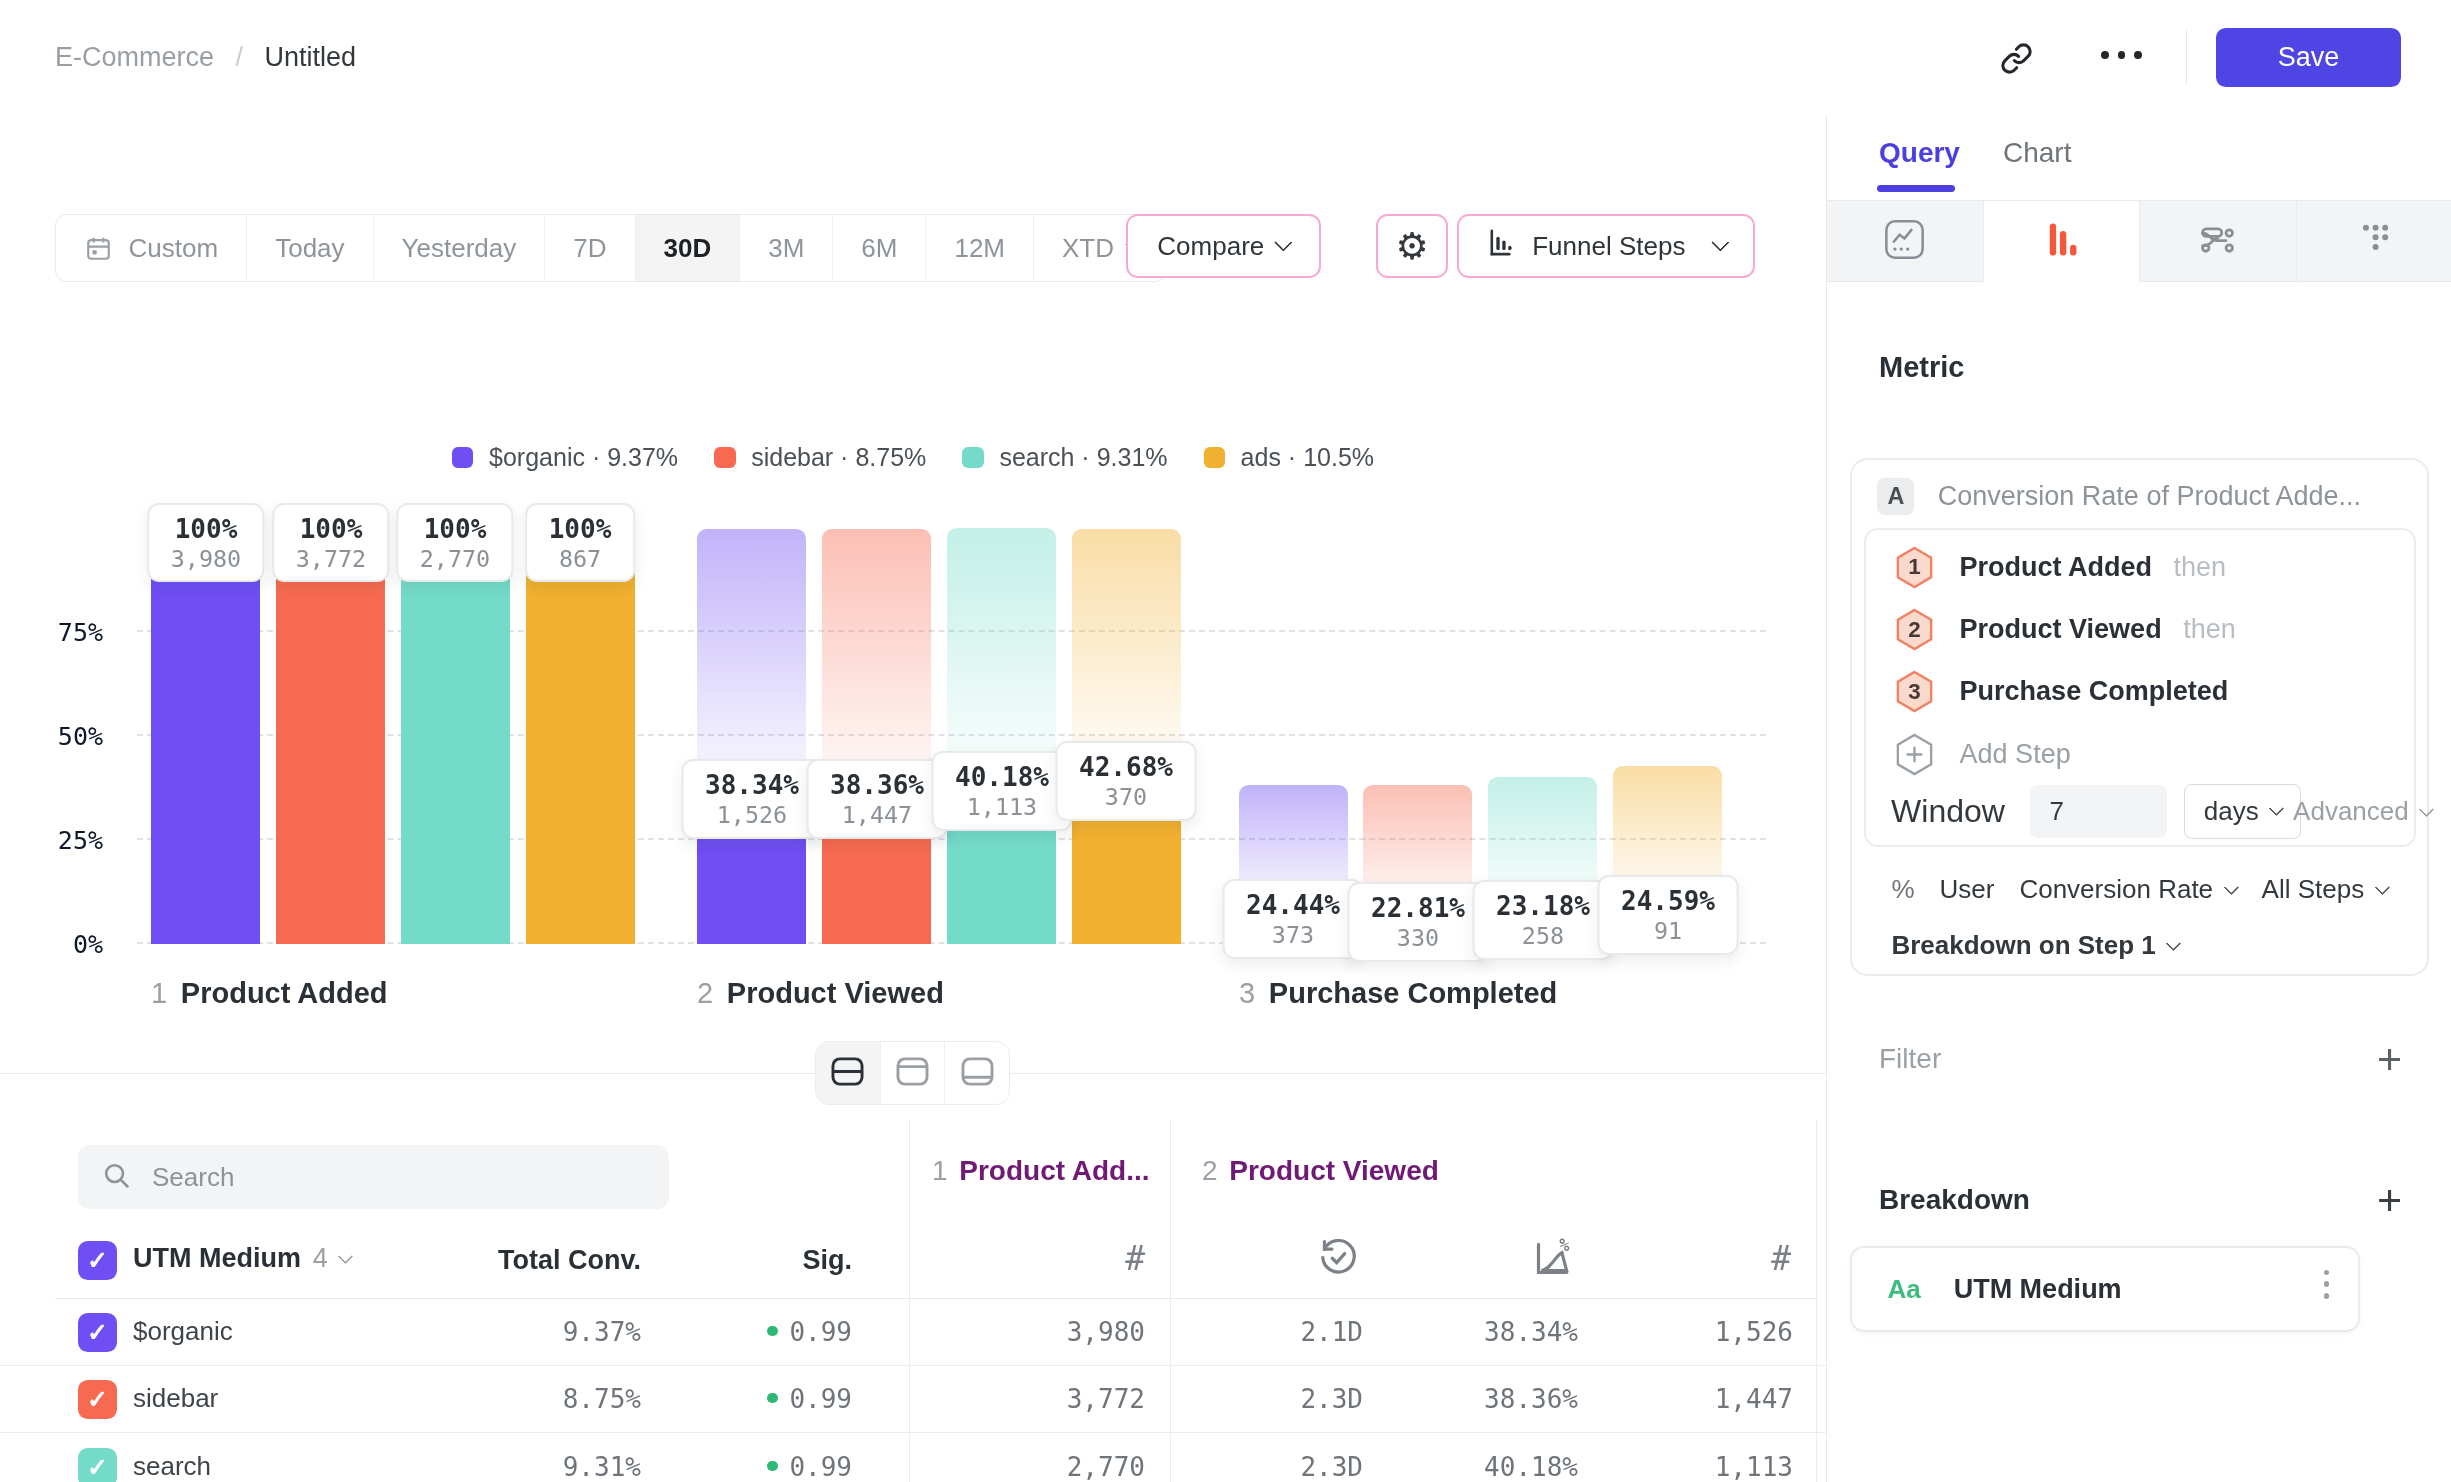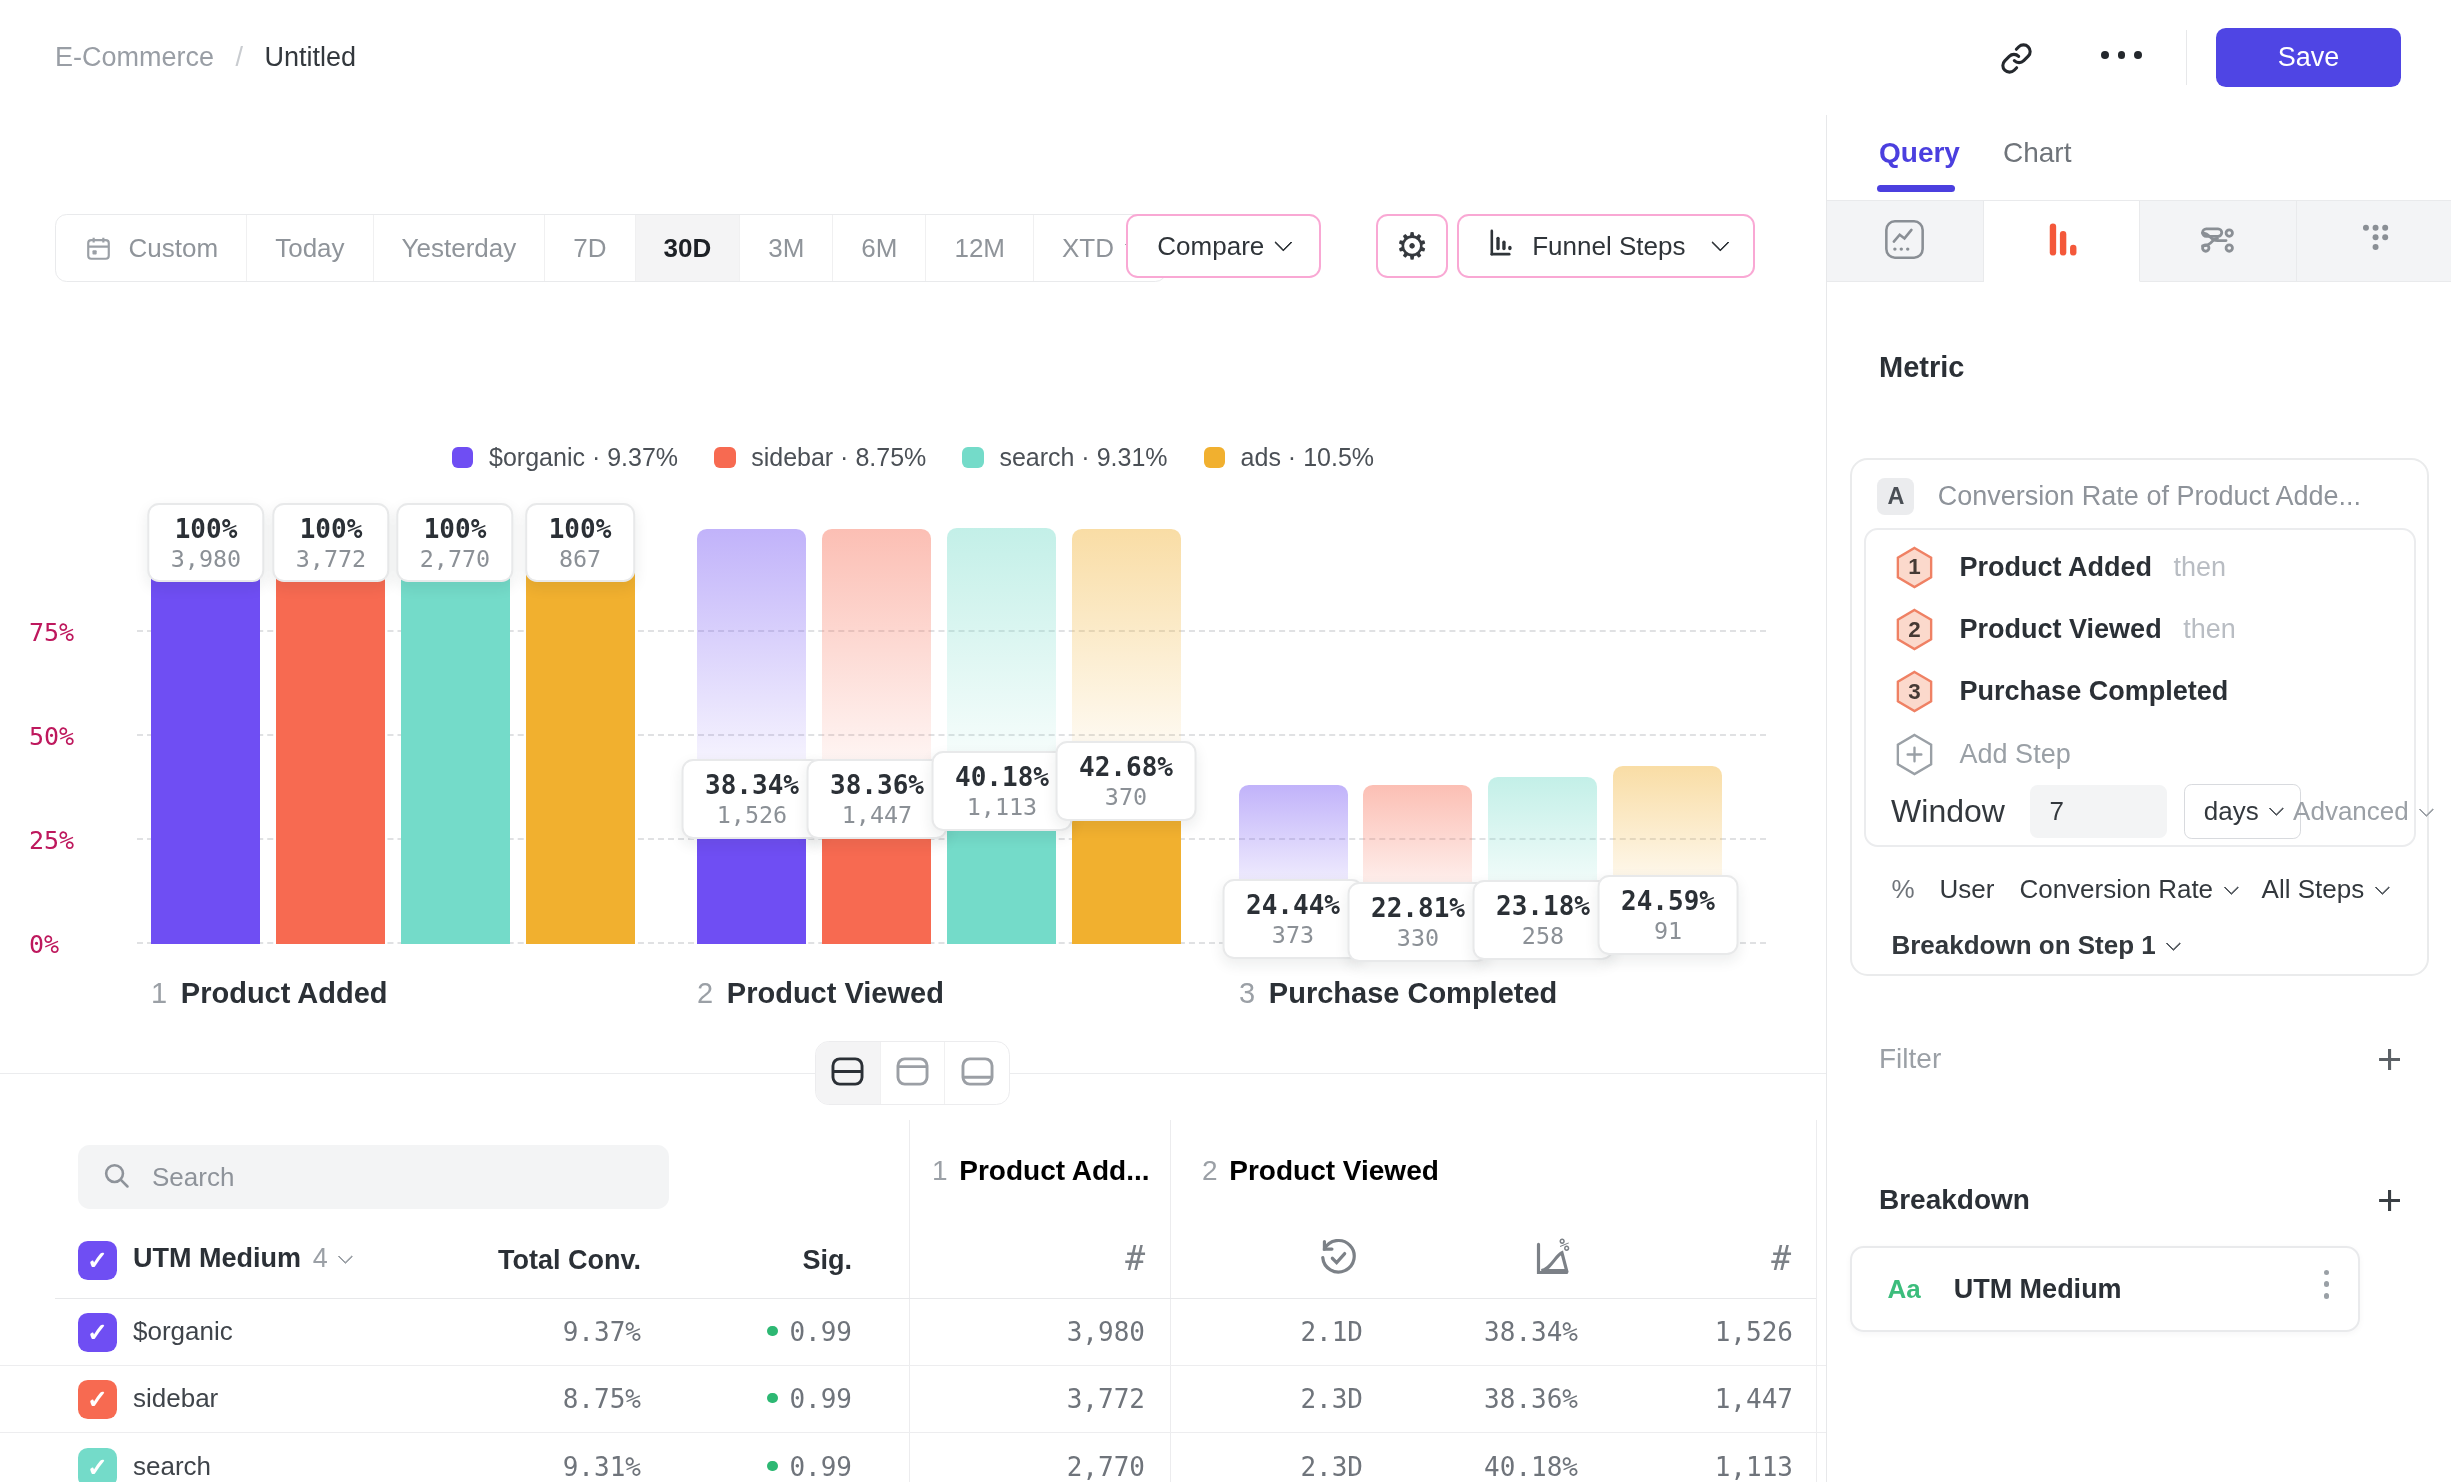--- a/index.html
+++ b/index.html
@@ -37,21 +37,21 @@
   .chev.gray{color:#9ba0a6;}
 
   
   .legend{position:absolute;left:0;top:328px;width:1826px;display:flex;justify-content:center;gap:36px;}
   .legend-item{display:flex;align-items:center;gap:15.6px;font-size:25px;color:#4b5056;}
   .legend-swatch{width:21.5px;height:21.5px;border-radius:5.9px;display:block;}
 
   
   .plot{position:absolute;left:0;top:380px;width:1826px;height:449px;}
   .gridline{position:absolute;left:137px;width:1629px;height:0;border-top:2px dashed #e0e1e3;}
-  .ytick{position:absolute;left:29px;width:83px;font-family:"DejaVu Sans Mono",monospace;font-size:25px;color:#be185d;transform:translateY(-50%);}
+  .ytick{position:absolute;left:20px;width:83px;text-align:right;font-family:"DejaVu Sans Mono",monospace;font-size:25px;color:#0f172a;transform:translateY(-50%);}
   .bar{position:absolute;width:109px;}
   .bar.solid{border-radius:9.8px 9.8px 0 0;}
   .bar.ghosted{border-radius:0;}
   .ghost{position:absolute;width:109px;border-radius:9.8px 9.8px 0 0;}
   .vcard{position:absolute;transform:translateX(-50%);background:#fff;border:2px solid #e8e9ea;border-radius:11.7px;padding:7.8px 21.5px;text-align:center;box-shadow:0 5.9px 13.7px rgba(30,34,40,.08);white-space:nowrap;}
   .vcard .v1{font-family:"DejaVu Sans Mono",monospace;font-size:26px;font-weight:700;color:#2b3036;line-height:33px;}
   .vcard .v2{font-family:"DejaVu Sans Mono",monospace;font-size:23.4px;color:#8b9096;line-height:27px;}
   .step-labels{position:absolute;left:0;top:862px;width:1826px;height:39px;}
   .step-label{position:absolute;font-size:29px;white-space:nowrap;}
   .step-label .num{color:#9ba0a6;margin-right:13.7px;}
@@ -64,21 +64,21 @@
   .vt-cell:last-child{border-right:none;}
   .vt-cell.active{background:#f4f4f5;color:#2b3036;}
 
   
   .search-box{position:absolute;left:78px;top:1030px;width:591px;height:64px;background:#f3f4f5;border-radius:11.7px;display:flex;align-items:center;box-sizing:border-box;padding:0 23.4px;}
   .search-box input{border:none;background:transparent;outline:none;font-size:26px;color:#3f444a;margin-left:17.6px;width:468px;font-family:"Liberation Sans",sans-serif;}
   .search-box input::placeholder{color:#8e939a;}
   .tcol-div{position:absolute;top:1005px;width:1px;height:451px;background:#ececee;}
   .group-hdr{position:absolute;top:1040px;font-size:28px;white-space:nowrap;}
   .group-hdr .num{color:#9ba0a6;margin-right:11.7px;}
-  .group-hdr .nm{color:#000000;font-weight:700;}
+  .group-hdr .nm{color:#701a75;font-weight:700;}
   .subcol-icons{position:absolute;top:1118px;left:0;width:1826px;height:59px;color:#7c8187;}
   .subcol-icons .hash{position:absolute;font-family:"DejaVu Sans Mono",monospace;font-size:33px;color:#7c8187;top:5.9px;}
   .utm-hdr{position:absolute;top:1118px;left:0;width:1826px;height:59px;}
   .hdr-border{position:absolute;left:55px;top:1183px;width:1761px;height:1px;background:#e7e8ea;}
   .checkbox{position:absolute;left:78px;width:39px;height:39px;border-radius:9.8px;display:flex;align-items:center;justify-content:center;color:#fff;font-size:25px;font-weight:700;cursor:pointer;}
   .utm-hdr .checkbox{top:7.8px;}
   .utm-label{position:absolute;left:133px;top:9.8px;font-size:27px;color:#2b3036;font-weight:700;}
   .utm-count{color:#9ba0a6;font-weight:400;margin-left:11.7px;}
   .trow{position:absolute;left:0;width:1826px;height:67px;border-bottom:1px solid #ededef;box-sizing:border-box;}
   .trow .checkbox{top:13.7px;}

